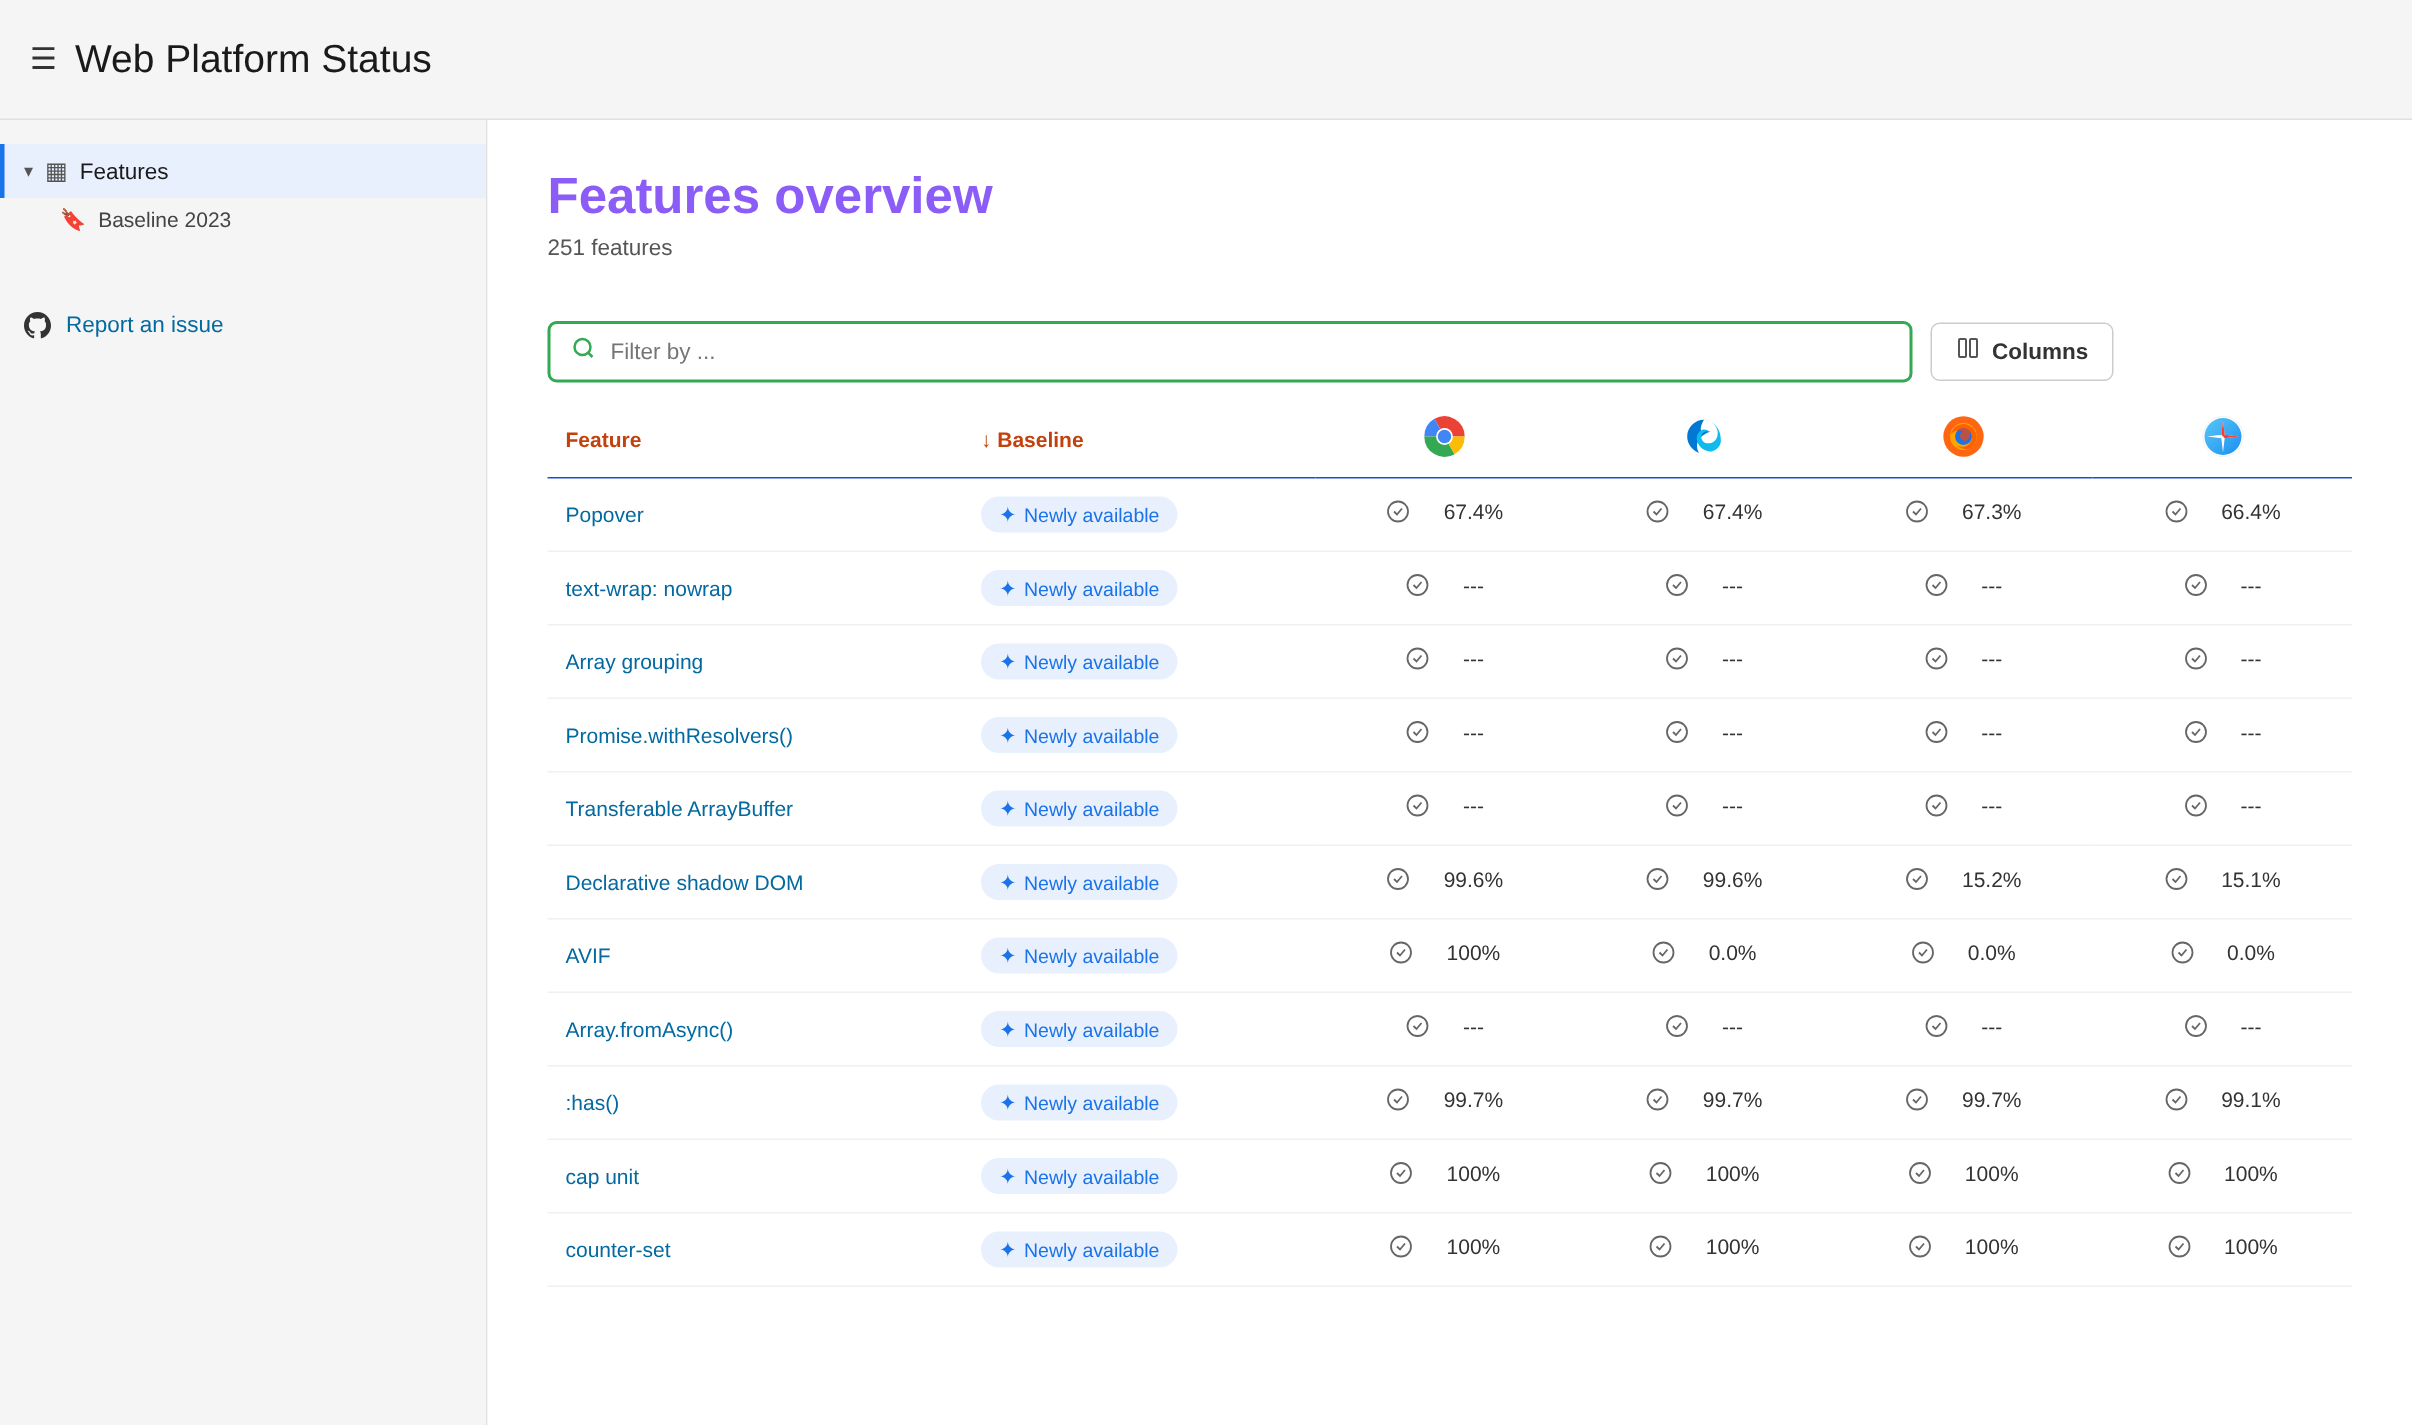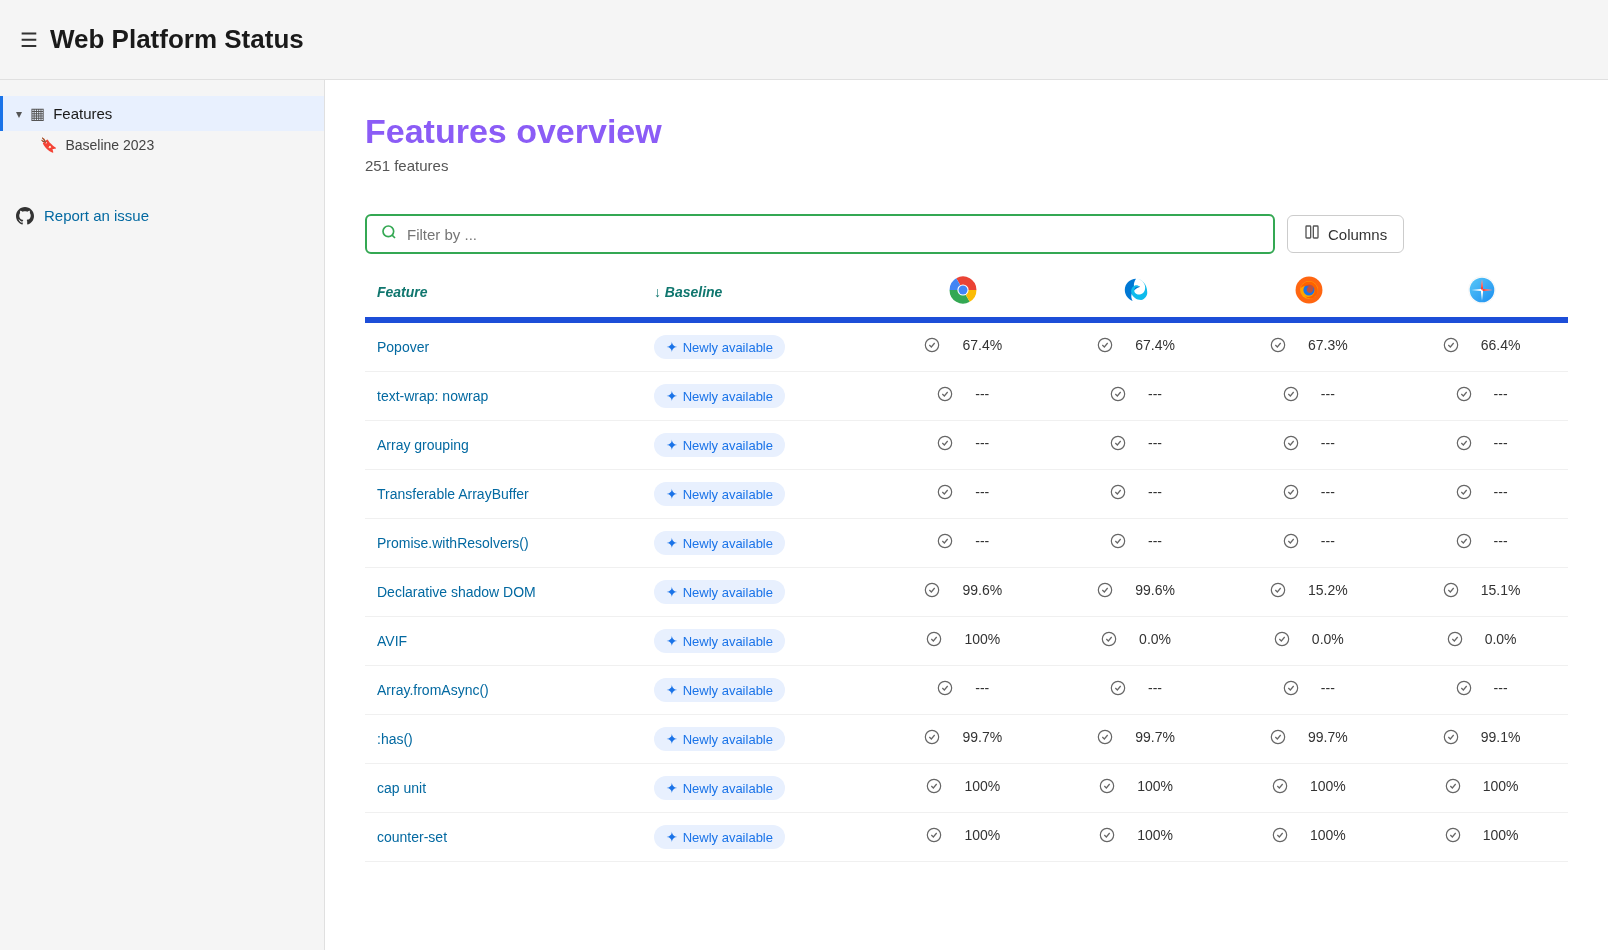--- a/index.html
+++ b/index.html
@@ -9,21 +9,21 @@
     .top-header {
       display: flex;
       align-items: center;
       gap: 12px;
       padding: 16px 20px;
       background: #f5f5f5;
       border-bottom: 1px solid #e0e0e0;
       height: 80px;
     }
     .hamburger-icon { font-size: 20px; cursor: pointer; color: #333; }
-    .app-title { font-size: 26px; font-weight: 700; color: #1a1a1a; }
+    .app-title { font-size: 26px; font-weight: 400; color: #1a1a1a; }
 
     
     .layout { display: flex; height: calc(100vh - 80px); }
 
     
     .sidebar {
       width: 325px;
       min-width: 325px;
       background: #f5f5f5;
       border-right: 1px solid #e0e0e0;
@@ -107,33 +107,33 @@
       display: flex;
       align-items: center;
       gap: 8px;
       border: 1px solid #ccc;
       border-radius: 6px;
       padding: 8px 16px;
       background: #fff;
       cursor: pointer;
       font-size: 15px;
       color: #333;
+      font-weight: bold;
     }
     .columns-btn .icon { font-size: 16px; color: #555; }
 
     
     .features-table { width: 100%; border-collapse: collapse; }
     .features-table th {
       text-align: left;
       padding: 10px 12px;
       font-size: 14px;
       font-weight: 600;
-      color: #0f766e;
-      border-bottom: 6px solid #1d4ed8;
-      font-style: italic;
+      color: #c2410c;
+      border-bottom: 1px solid #1d4ed8;
     }
     .features-table td {
       padding: 12px 12px;
       font-size: 14px;
       border-bottom: 1px solid #f0f0f0;
       vertical-align: middle;
     }
 
     .feature-link { color: #0369a1; text-decoration: none; cursor: pointer; font-size: 14px; }
 
@@ -439,76 +439,76 @@
                     <circle cx="12" cy="12" r="10"></circle>
                     <polyline points="8,12 11,15 16,9"></polyline>
                   </svg>
       </span>
       <span class="browser-value">---</span>
     </div>
             </td>
   </tr>
           <tr>
     <td>
+      <a class="feature-link">Promise.withResolvers()</a>
+    </td>
+    <td>
+      <span class="newly-available-badge">
+        <span class="badge-icon">✦</span>
+        <span>Newly available</span>
+      </span>
+    </td>
+    <td>
+              <div class="browser-cell">
+      <span class="check-icon">
+        <svg width="16" height="16" viewBox="0 0 24 24" fill="none" stroke="#666" stroke-width="1.8">
+                    <circle cx="12" cy="12" r="10"></circle>
+                    <polyline points="8,12 11,15 16,9"></polyline>
+                  </svg>
+      </span>
+      <span class="browser-value">---</span>
+    </div>
+            </td>
+    <td>
+              <div class="browser-cell">
+      <span class="check-icon">
+        <svg width="16" height="16" viewBox="0 0 24 24" fill="none" stroke="#666" stroke-width="1.8">
+                    <circle cx="12" cy="12" r="10"></circle>
+                    <polyline points="8,12 11,15 16,9"></polyline>
+                  </svg>
+      </span>
+      <span class="browser-value">---</span>
+    </div>
+            </td>
+    <td>
+              <div class="browser-cell">
+      <span class="check-icon">
+        <svg width="16" height="16" viewBox="0 0 24 24" fill="none" stroke="#666" stroke-width="1.8">
+                    <circle cx="12" cy="12" r="10"></circle>
+                    <polyline points="8,12 11,15 16,9"></polyline>
+                  </svg>
+      </span>
+      <span class="browser-value">---</span>
+    </div>
+            </td>
+    <td>
+              <div class="browser-cell">
+      <span class="check-icon">
+        <svg width="16" height="16" viewBox="0 0 24 24" fill="none" stroke="#666" stroke-width="1.8">
+                    <circle cx="12" cy="12" r="10"></circle>
+                    <polyline points="8,12 11,15 16,9"></polyline>
+                  </svg>
+      </span>
+      <span class="browser-value">---</span>
+    </div>
+            </td>
+  </tr>
+          <tr>
+    <td>
       <a class="feature-link">Transferable ArrayBuffer</a>
-    </td>
-    <td>
-      <span class="newly-available-badge">
-        <span class="badge-icon">✦</span>
-        <span>Newly available</span>
-      </span>
-    </td>
-    <td>
-              <div class="browser-cell">
-      <span class="check-icon">
-        <svg width="16" height="16" viewBox="0 0 24 24" fill="none" stroke="#666" stroke-width="1.8">
-                    <circle cx="12" cy="12" r="10"></circle>
-                    <polyline points="8,12 11,15 16,9"></polyline>
-                  </svg>
-      </span>
-      <span class="browser-value">---</span>
-    </div>
-            </td>
-    <td>
-              <div class="browser-cell">
-      <span class="check-icon">
-        <svg width="16" height="16" viewBox="0 0 24 24" fill="none" stroke="#666" stroke-width="1.8">
-                    <circle cx="12" cy="12" r="10"></circle>
-                    <polyline points="8,12 11,15 16,9"></polyline>
-                  </svg>
-      </span>
-      <span class="browser-value">---</span>
-    </div>
-            </td>
-    <td>
-              <div class="browser-cell">
-      <span class="check-icon">
-        <svg width="16" height="16" viewBox="0 0 24 24" fill="none" stroke="#666" stroke-width="1.8">
-                    <circle cx="12" cy="12" r="10"></circle>
-                    <polyline points="8,12 11,15 16,9"></polyline>
-                  </svg>
-      </span>
-      <span class="browser-value">---</span>
-    </div>
-            </td>
-    <td>
-              <div class="browser-cell">
-      <span class="check-icon">
-        <svg width="16" height="16" viewBox="0 0 24 24" fill="none" stroke="#666" stroke-width="1.8">
-                    <circle cx="12" cy="12" r="10"></circle>
-                    <polyline points="8,12 11,15 16,9"></polyline>
-                  </svg>
-      </span>
-      <span class="browser-value">---</span>
-    </div>
-            </td>
-  </tr>
-          <tr>
-    <td>
-      <a class="feature-link">Promise.withResolvers()</a>
     </td>
     <td>
       <span class="newly-available-badge">
         <span class="badge-icon">✦</span>
         <span>Newly available</span>
       </span>
     </td>
     <td>
               <div class="browser-cell">
       <span class="check-icon">

